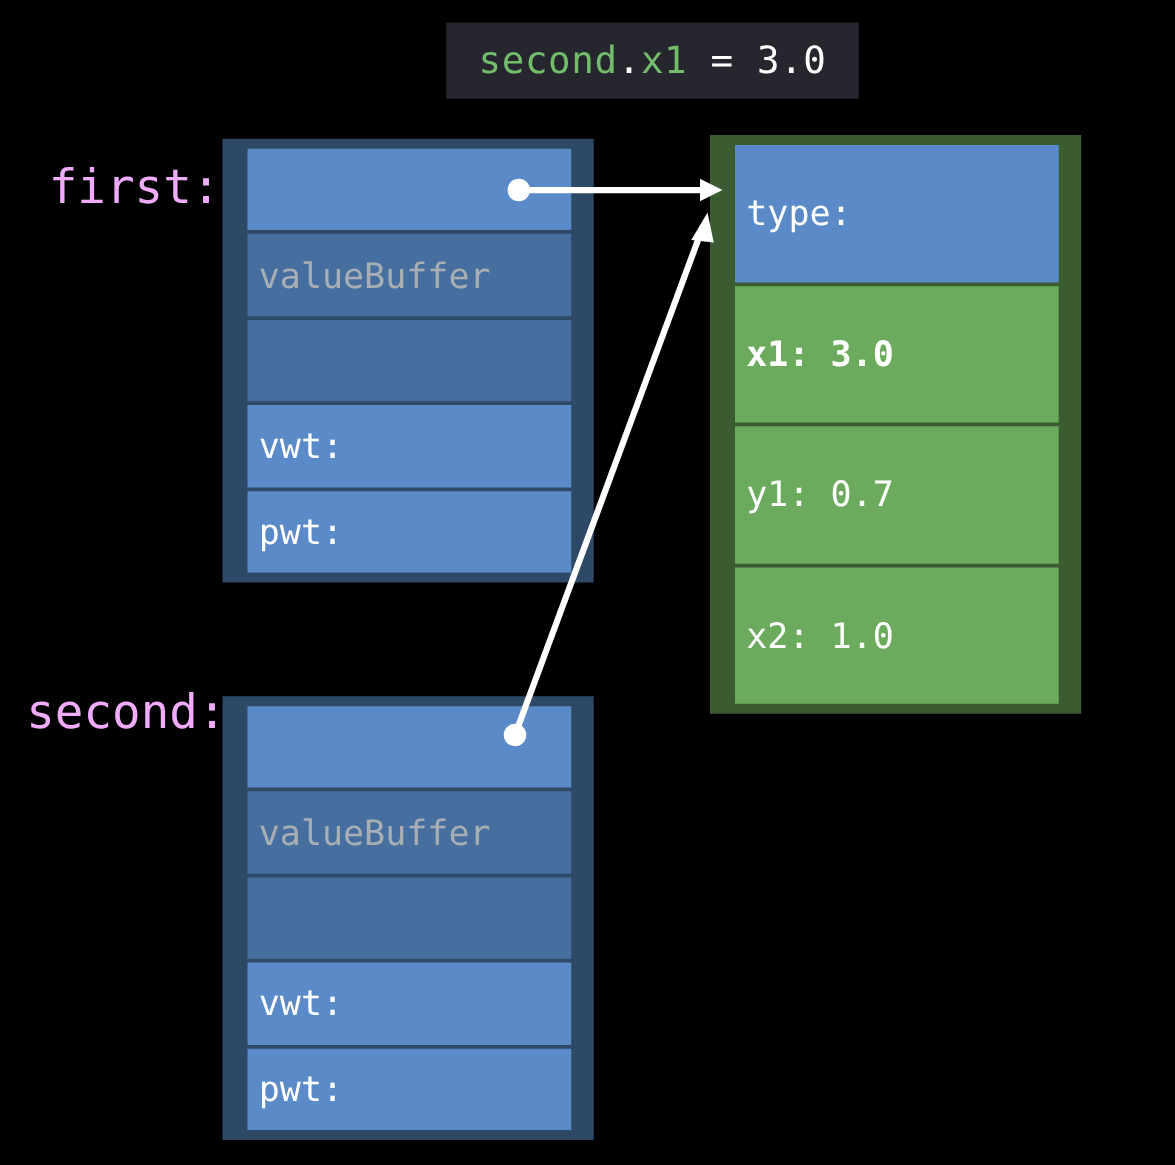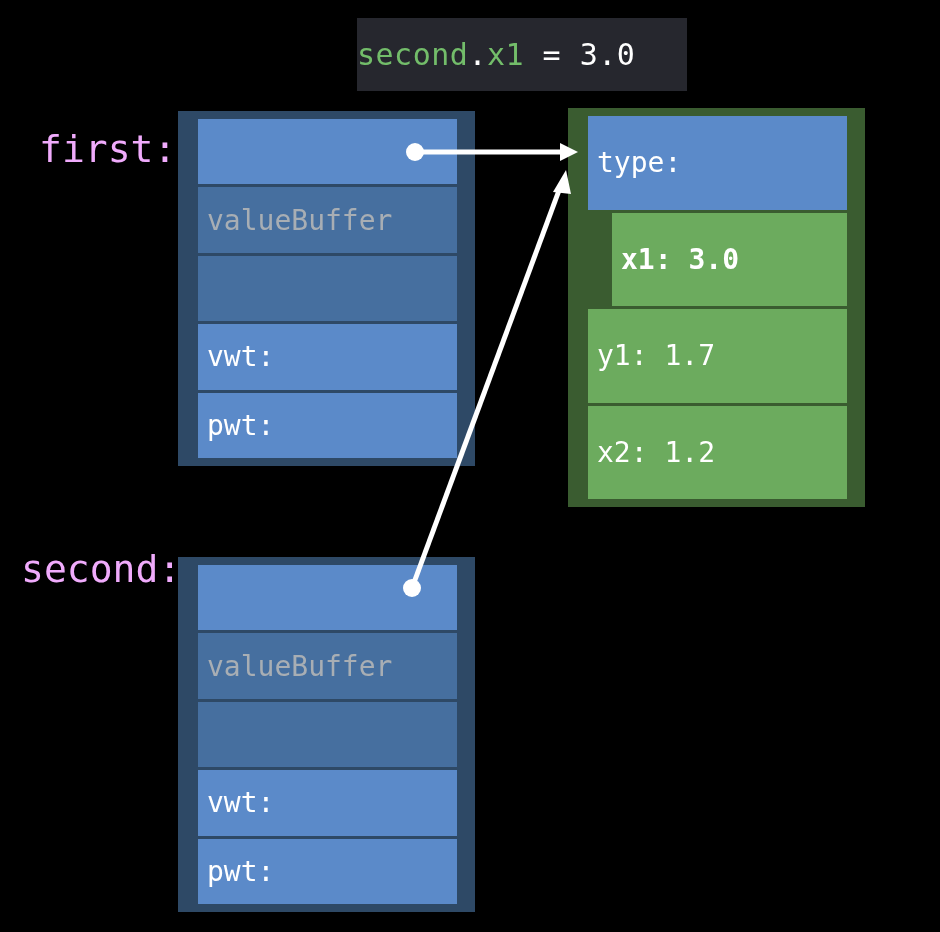--- a/index.html
+++ b/index.html
@@ -14,25 +14,25 @@
     overflow: hidden;
     font-family: "DejaVu Sans Mono", "Liberation Mono", monospace;
   }
 
   
   .code-banner {
     position: absolute;
     left: 357px;
     top: 18px;
     width: 330px;
-    height: 73px;
+    height: 61px;
     background: #26272e;
     display: flex;
     align-items: center;
-    justify-content: flex-start;
+    justify-content: center;
     box-sizing: border-box;
   }
   .code-banner .code-line {
     font-size: 30px;
     letter-spacing: 0.5px;
     white-space: pre;
     color: #ffffff;
   }
   .tok-ident { color: #73bd6a; }
   .tok-punct { color: #ffffff; }
@@ -52,21 +52,21 @@
   
   .obj-frame {
     position: absolute;
     box-sizing: border-box;
   }
   .frame-blue  { background: #2e4966; }
   .frame-green { background: #3a5c30; }
 
   #box-first  { left: 178px; top: 111px; width: 297px; height: 355px; }
   #box-second { left: 178px; top: 557px; width: 297px; height: 355px; }
-  #box-obj    { left: 568px; top: 108px; width: 297px; height: 399px; }
+  #box-obj    { left: 568px; top: 108px; width: 297px; height: 463px; }
 
   .rows {
     position: absolute;
     left: 20px;
     top: 8px;
     right: 18px;
     bottom: 8px;
     display: flex;
     flex-direction: column;
     gap: 3px;
@@ -79,21 +79,21 @@
     padding-left: 9px;
     box-sizing: border-box;
     white-space: pre;
     font-size: 28px;
     color: #ffffff;
   }
   .row.blue-light  { background: #5b8ac9; }
   .row.blue-dark   { background: #466f9f; }
   .row.green-light { background: #6cab5e; }
   .row.row-ghost   { color: #a8aeb4; }
-  .row.row-bold    { font-weight: bold; margin-left: 24px; }
+  .row.row-bold    { font-weight: bold; }
 
   
   #arrow-layer {
     position: absolute;
     left: 0;
     top: 0;
     width: 940px;
     height: 932px;
     pointer-events: none;
   }
@@ -125,22 +125,22 @@
     <div class="row blue-dark"></div>
     <div class="row blue-light">vwt:</div>
     <div class="row blue-light">pwt:</div>
   </div>
 </div>
 
 <div class="obj-frame frame-green" id="box-obj">
   <div class="rows">
     <div class="row blue-light">type:</div>
     <div class="row green-light row-bold">x1: 3.0</div>
-    <div class="row green-light">y1: 1.7</div>
-    <div class="row green-light">x2: 1.2</div>
+    <div class="row green-light">y1: 0.7</div>
+    <div class="row green-light">x2: 1.0</div>
   </div>
 </div>
 
 <svg id="arrow-layer" viewBox="0 0 940 932" width="940" height="932">
   <g>
     <line x1="415" y1="152" x2="566" y2="152" stroke="#ffffff" stroke-width="5"></line>
     <circle cx="415" cy="152" r="9" fill="#ffffff"></circle>
     <polygon points="578,152 560,143 560,161" fill="#ffffff"></polygon>
   </g>
   <g>

